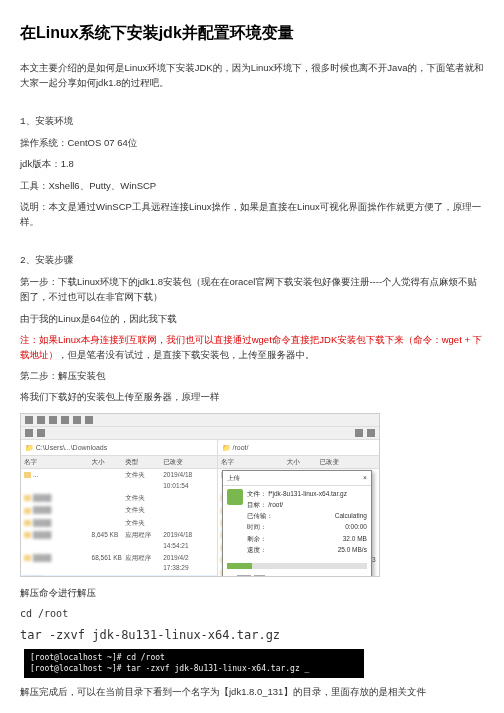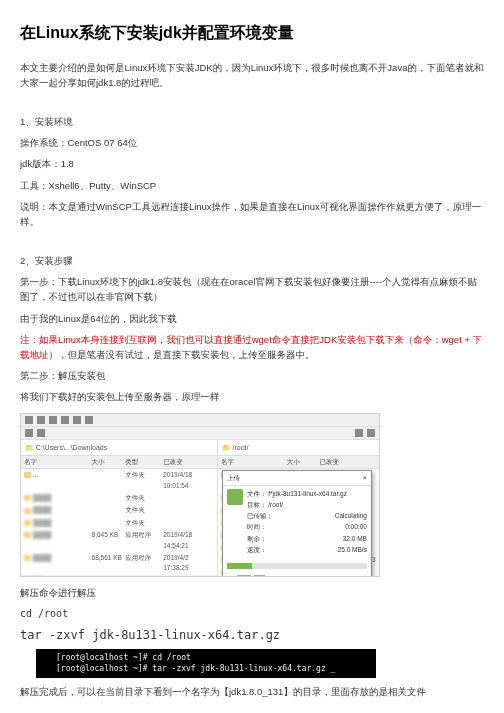--- a/index.html
+++ b/index.html
@@ -13,21 +13,21 @@
       line-height: 1.6;
     }
     h1 {
       font-size: 16px;
       font-weight: bold;
       margin: 8px 0 14px;
       color: #000;
     }
     p { margin: 6px 0; }
     .red { color: #d00; }
-    .section-title { margin-top: 24px; }
+    .section-title { margin-top: 24px; font-family: Liberation Mono, monospace; }
     .screenshot {
       margin: 8px 0;
       border: 1px solid #ccc;
       background: #f8f8f8;
       width: 360px;
       font-size: 7px;
     }
     .toolbar {
       display: flex;
       align-items: center;
@@ -146,22 +146,22 @@
     .red-x {
       color: #d00;
       font-weight: bold;
       font-size: 8px;
     }
     .terminal {
       background: #000;
       color: #eee;
       font-family: monospace;
       font-size: 8px;
-      padding: 4px 20px;
-      margin: 4px 16px;
+      padding: 4px 6px;
+      margin: 4px 4px;
       width: 340px;
       line-height: 1.3;
     }
     .rfile-header {
       display: grid;
       grid-template-columns: 1.4fr 0.7fr 1.2fr;
       padding: 1px 3px;
       background: #f0f0f0;
       border-bottom: 1px solid #ddd;
       font-size: 6.5px;

